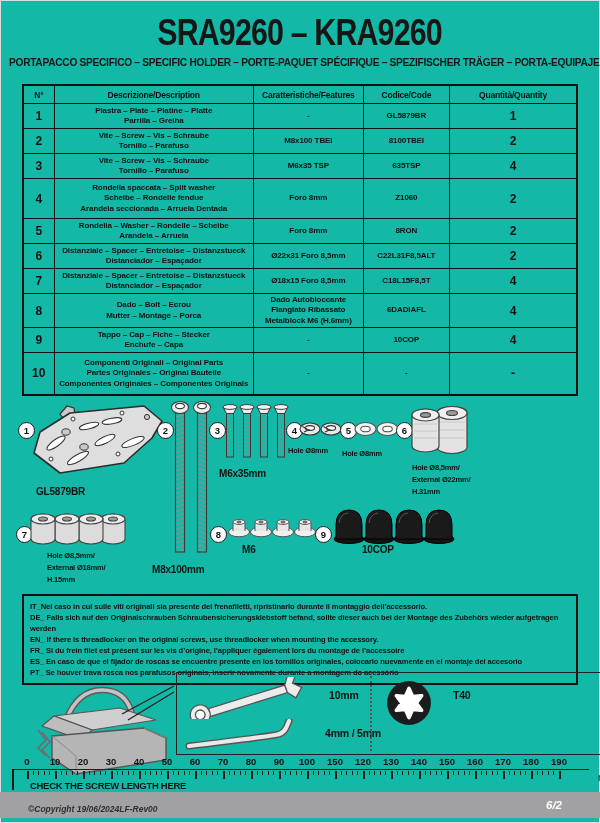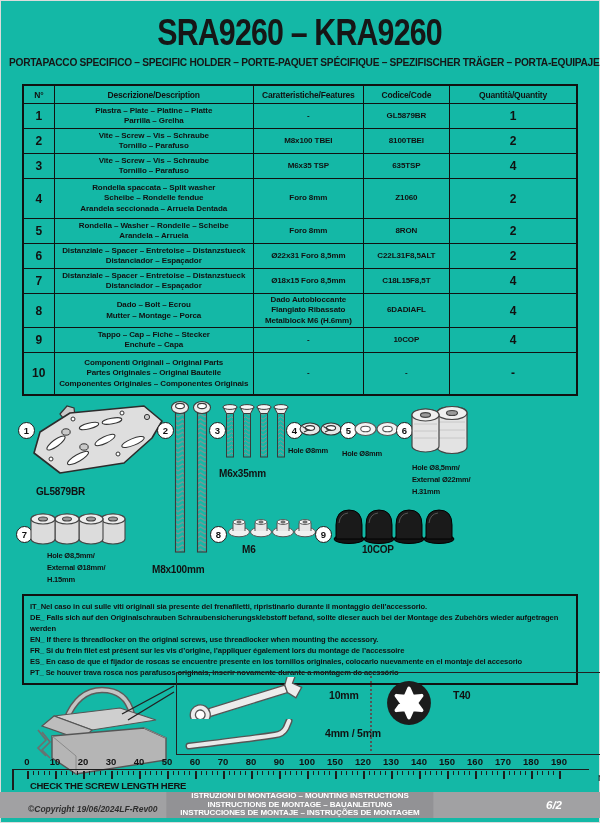--- a/index.html
+++ b/index.html
@@ -529,21 +529,16 @@
         <div class="num" style="left: 503px;">170</div>
         <div class="num" style="left: 499px; margin-left: 32px;">180</div>
         <div class="num" style="left: 559px;">190</div>
       </div>
     <div class="unit">mm</div>
     <div class="check">CHECK THE SCREW LENGTH HERE</div>
   </div>
 
   <div class="footer">
     <div class="copyright">©Copyright 19/06/2024LF-Rev00</div>
-    <div class="centerblock">
-      <div>ISTRUZIONI DI MONTAGGIO – MOUNTING INSTRUCTIONS</div>
-      <div>INSTRUCTIONS DE MONTAGE – BAUANLEITUNG</div>
-      <div>INSTRUCCIONES DE MONTAJE – INSTRUÇÕES DE MONTAGEM</div>
-    </div>
     <div class="pageno">6/2</div>
   </div>
 
 </div>
 
 </body></html>

